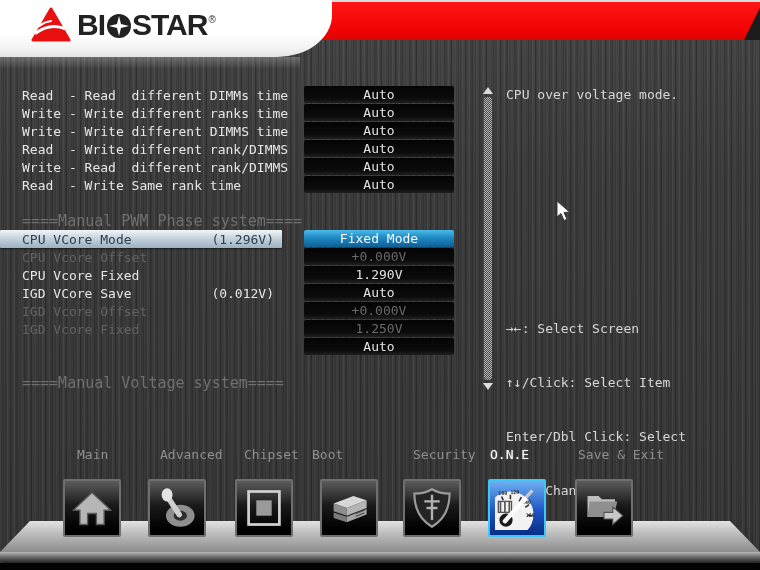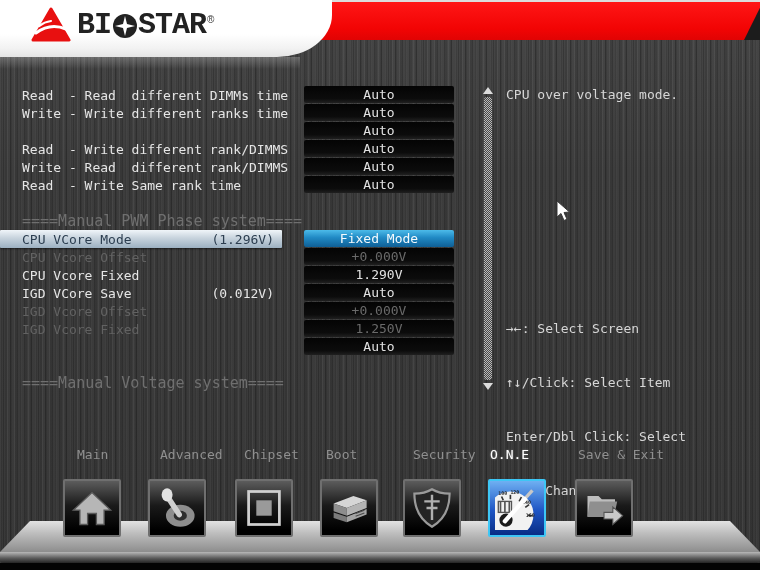--- a/index.html
+++ b/index.html
@@ -20,21 +20,21 @@
   .red-wedge { position:absolute; top:2px; right:0; width:16px; height:38px; background:#1c1c1c;
     clip-path:polygon(100% 15%, 100% 100%, 0 100%); z-index:2; }
   .logo-plate {
     position:absolute; top:0; left:0; width:332px; height:57px; z-index:3;
     background:linear-gradient(180deg,#ffffff 60%,#f2f2f2 85%,#e4e4e4);
     border-bottom-right-radius:55px 42px;
   }
   .logo-shadow { position:absolute; top:57px; left:0; width:300px; height:12px; z-index:2;
     background:linear-gradient(180deg, rgba(190,190,190,.35), rgba(0,0,0,0)); }
   .brand-row { position:absolute; top:7px; left:30px; display:flex; align-items:center; }
-  .brand-text { font-family:Liberation Mono, monospace; font-weight:bold; font-size:30px;
+  .brand-text { font-family:Liberation Sans, sans-serif; font-weight:bold; font-size:30px;
     letter-spacing:-1px; color:#222; line-height:34px; display:flex; align-items:center; }
   .brand-o { display:inline-block; width:26px; height:26px; margin:2px 0 0 1px; }
   .brand-reg { font-family:"Liberation Sans", sans-serif; font-size:10px; color:#333; vertical-align:top; margin:-12px 0 0 1px; }
   .brand-reflect { position:absolute; top:42px; left:30px; transform:scaleY(-1); transform-origin:center bottom;
     opacity:.13; filter:blur(.4px); height:34px; overflow:hidden; }
 
   
   .row { position:absolute; height:18px; width:282px; display:flex; justify-content:space-between; align-items:center;
     padding:0 8px 0 22px; font-size:13px; white-space:pre; color:#e6e6e6; }
   .row.dim { color:#626262; }
@@ -116,20 +116,21 @@
             <path d="M13 3 L15 11 L23 13 L15 15 L13 23 L11 15 L3 13 L11 11 Z" fill="#fff"></path>
           </svg>
           <span>STAR</span>
         </span>
       <span class="brand-reg">®</span>
     </div>
   </div>
 
   <div class="row" style="top:104px"><span>Write - Write different ranks time</span></div>
   <div class="row" style="top:86px"><span>Read  - Read  different DIMMs time</span></div>
+  <div class="row" style="top:122px"><span>Write - Write different DIMMS time</span></div>
   <div class="row" style="top:140px"><span>Read  - Write different rank/DIMMS</span></div>
   <div class="row" style="top:158px"><span>Write - Read  different rank/DIMMS</span></div>
   <div class="row" style="top:176px"><span>Read  - Write Same rank time</span></div>
 
   <div class="vbox" style="top:86px">Auto</div>
   <div class="vbox" style="top:104px">Auto</div>
   <div class="vbox" style="top:122px">Auto</div>
   <div class="vbox" style="top:140px">Auto</div>
   <div class="vbox" style="top:158px">Auto</div>
   <div class="vbox" style="top:176px">Auto</div>
@@ -171,21 +172,21 @@
     
   </div>
 
   <svg class="cursor" viewBox="0 0 15 23">
     <path d="M1 1 L1 17 L5 13.5 L8 20.5 L11 19.2 L8 12.5 L13.5 12 Z" fill="#ffffff" stroke="#3a3a3a" stroke-width="1"></path>
   </svg>
 
   <div class="tab" style="left:77px">Main</div>
   <div class="tab" style="left:160px">Advanced</div>
   <div class="tab" style="left:244px">Chipset</div>
-  <div class="tab" style="left:326px">Boot</div>
+  <div class="tab" style="left:312px">Boot</div>
   <div class="tab" style="left:413px">Security</div>
   <div class="tab active" style="left:490px">O.N.E</div>
   <div class="tab" style="left:578px">Save &amp; Exit</div>
 
   <div class="shelf"></div>
   <div class="shelf-front"></div>
   <div class="footer-black"></div>
 
   <div class="nav-icon" style="left:63px">
     <svg viewBox="0 0 40 40">

